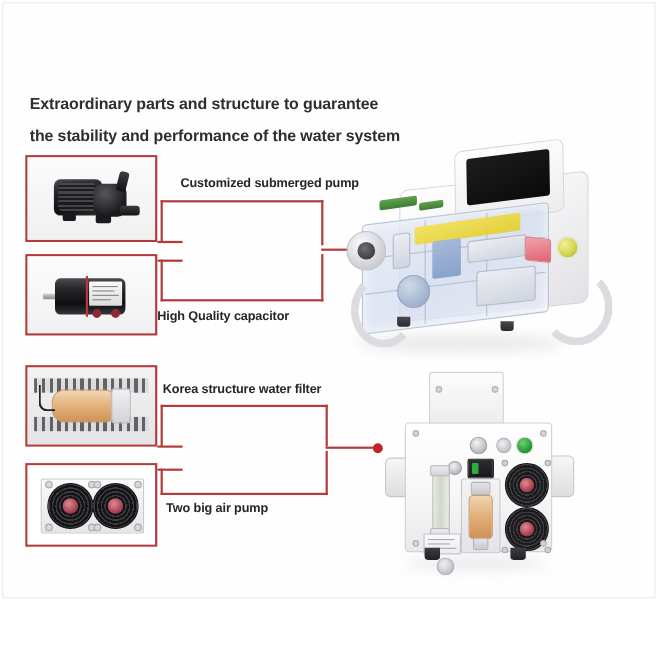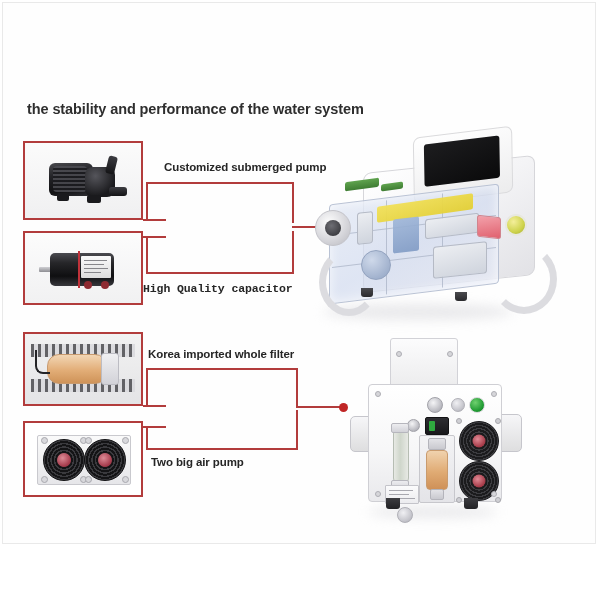--- a/index.html
+++ b/index.html
@@ -73,21 +73,21 @@
   
   .callout-label {
     position: absolute;
     color: #262626;
     font-size: 11.5px;
     font-weight: bold;
     white-space: nowrap;
     letter-spacing: -0.1px;
   }
   #label-pump   { left: 150px; top: 161px; margin-left: 14px; }
-  #label-cap    { left: 143px; top: 282px; font-family: Liberation Mono, monospace; }
+  #label-cap    { left: 143px; top: 282px; }
   #label-filter { left: 148px; top: 348px; }
   #label-fans   { left: 151px; top: 456px; }
 
   
   .rule {
     position: absolute;
     background: #b23c3c;
   }
   .rule.h { height: 2px; }
   .rule.v { width: 2px; }
@@ -480,20 +480,21 @@
   }
 </style>
 </head>
 <body>
 
 <div id="infographic">
 
   <div class="canvas-frame"></div>
 
   <div class="headline">
+    <span class="l1">Extraordinary parts and structure to guarantee</span>
     <span class="l2">the stability and performance of the water system</span>
   </div>
 
   <div>
 
     <div class="rule h" style="left:143px; top:219px; width:23px;"></div>
 
     <div class="rule v" style="left:146px; top:182px; height:38px;"></div>
     <div class="rule h" style="left:146px; top:182px; width:148px;"></div>
     <div class="rule v" style="left:292px; top:182px; height:41px;"></div>
@@ -557,21 +558,21 @@
   <div class="thumb-box" id="box-filter">
     <div class="thumb-inner">
       <div class="fl-bg"></div>
       <div class="fl-rail" style="left:6px; top:10px; width:104px; height:13px;"></div>
       <div class="fl-rail" style="left:6px; top:45px; width:104px; height:13px;"></div>
       <div class="fl-cart" style="left:22px; top:20px; width:58px; height:28px;"></div>
       <div class="fl-cap" style="left:76px; top:19px; width:16px; height:30px;"></div>
       <div class="fl-wire" style="left:10px; top:16px; width:13px; height:22px;"></div>
     </div>
   </div>
-  <div class="callout-label" id="label-filter">Korea imported whole filter</div>
+  <div class="callout-label" id="label-filter">Korea structure water filter</div>
 
   <div class="thumb-box" id="box-fans">
     <div class="thumb-inner">
       <div class="tb-bg" style="background:#ffffff;"></div>
       <div class="fn-plate" style="left:12px; top:12px; width:92px; height:48px;"></div>
       <div class="fn-fan" style="left:18px; top:16px; width:40px; height:40px;">
         <div class="fn-hub" style="width:14px; height:14px;"></div>
       </div>
       <div class="fn-fan" style="left:59px; top:16px; width:40px; height:40px;">
         <div class="fn-hub" style="width:14px; height:14px;"></div>

